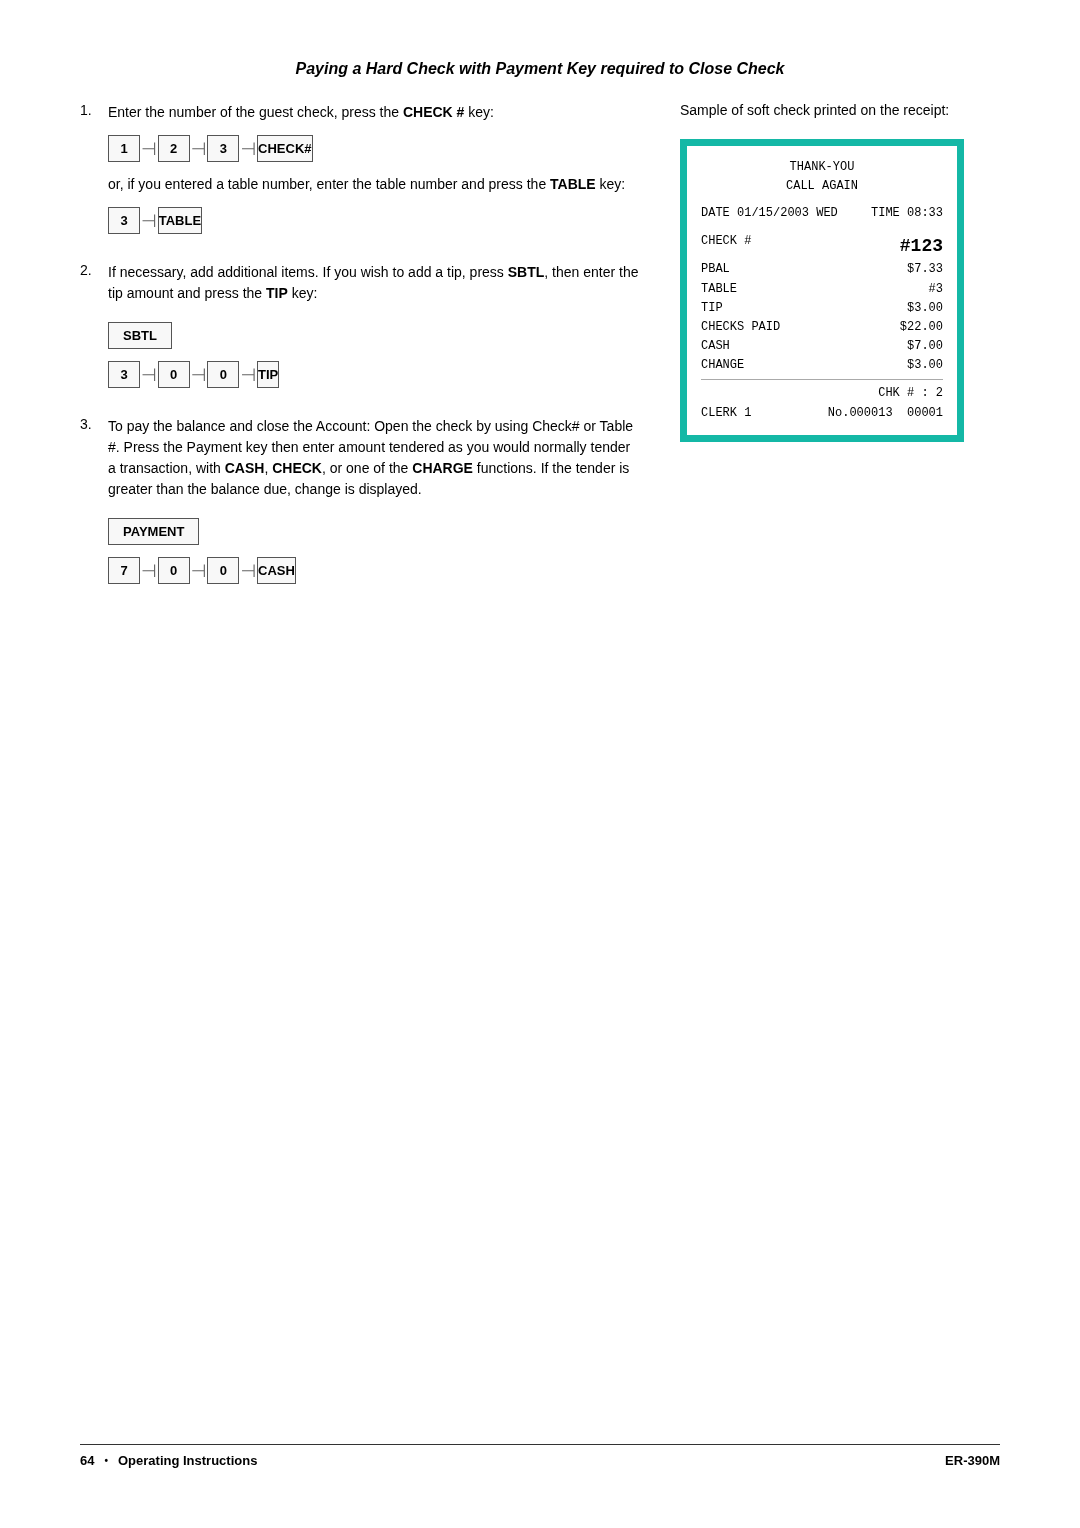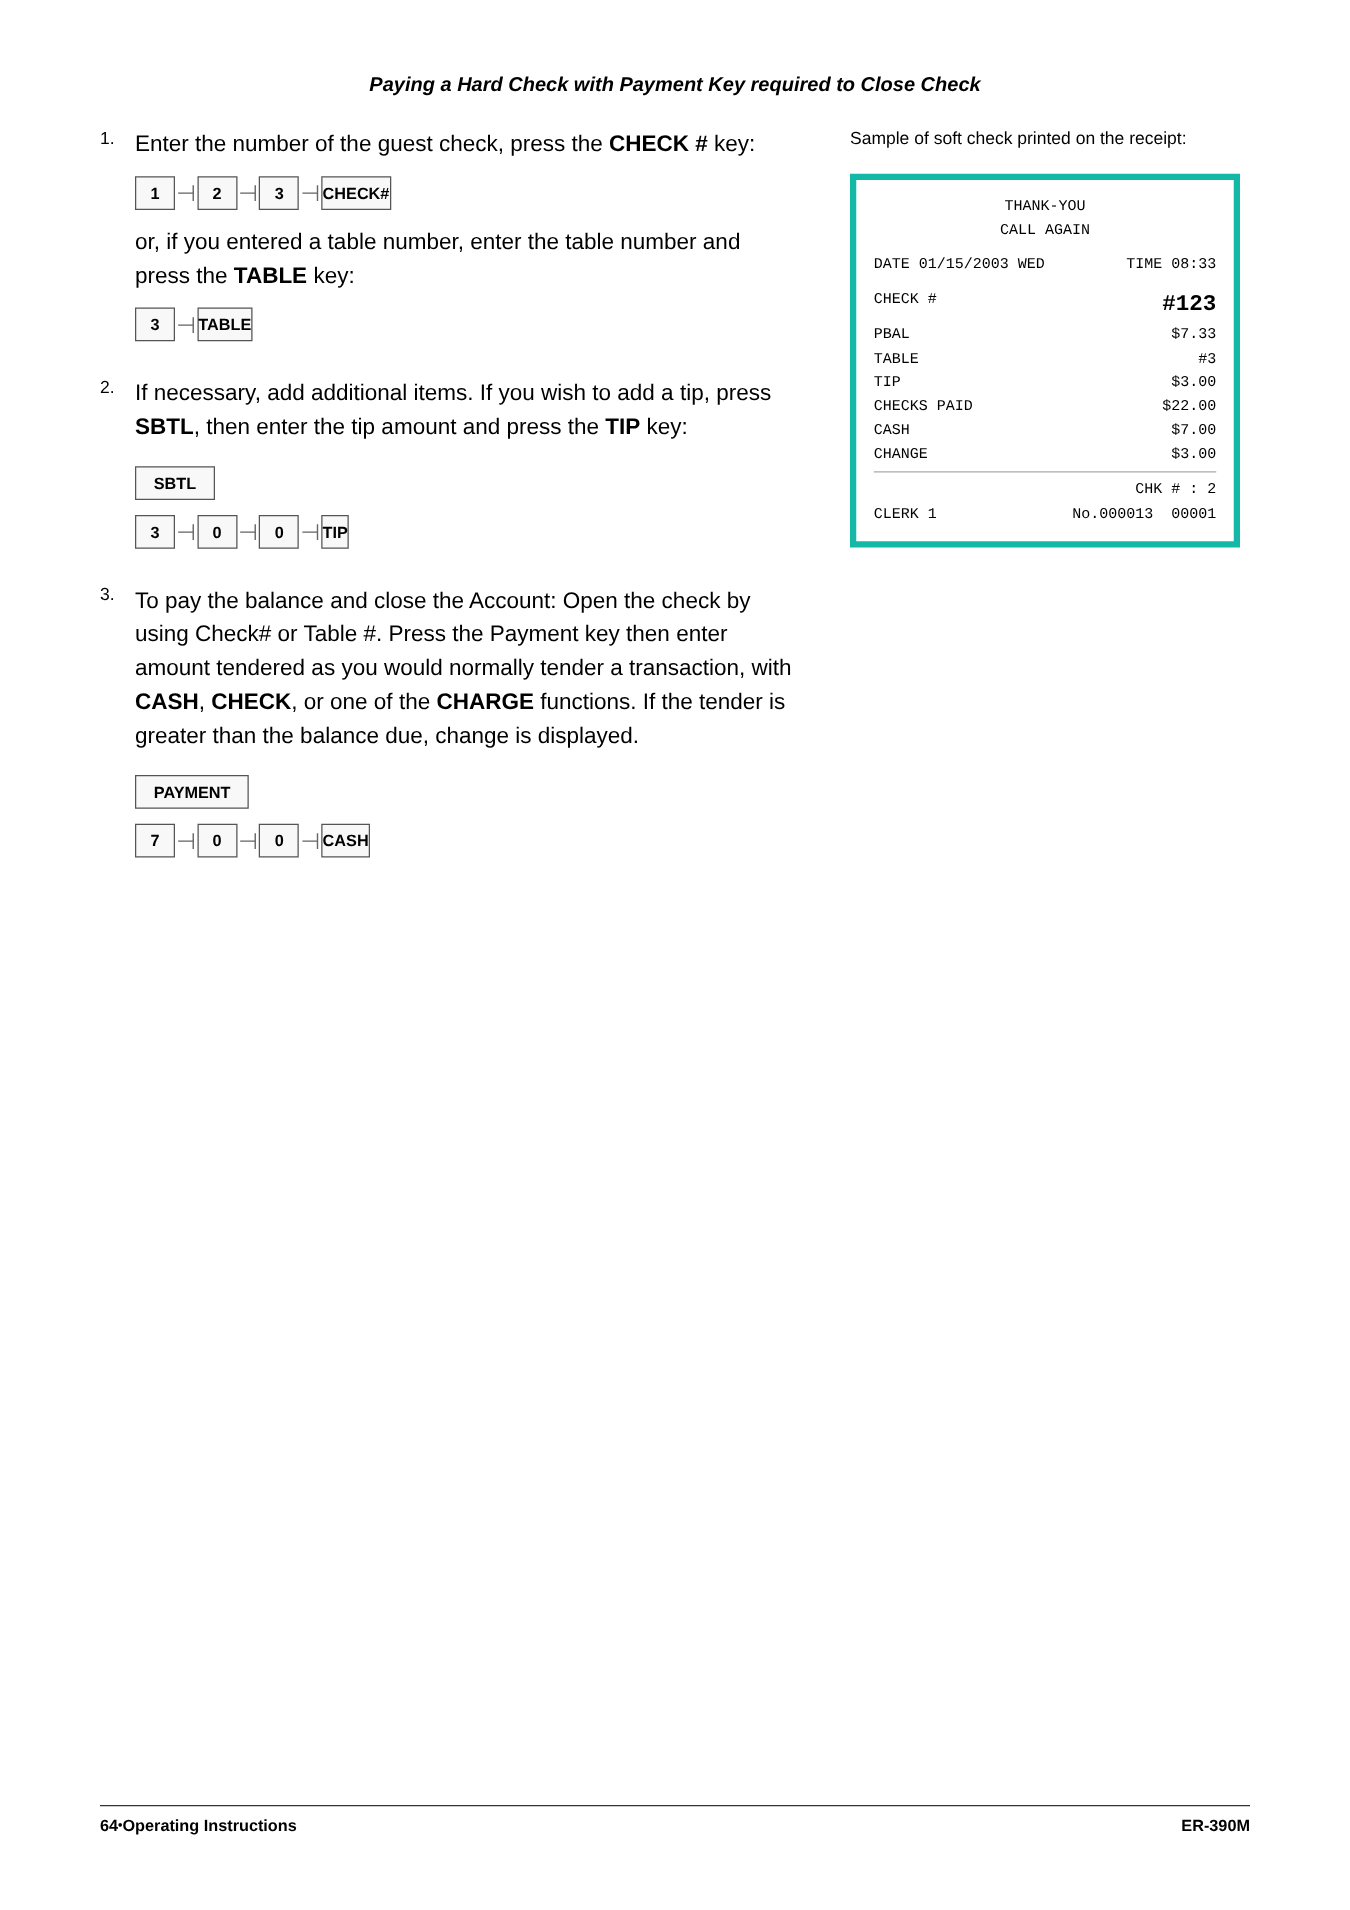--- a/index.html
+++ b/index.html
@@ -45,21 +45,21 @@
     .step-header {
       display: flex;
       gap: 8px;
       margin-bottom: 10px;
     }
     .step-num {
       font-size: 14px;
       min-width: 20px;
     }
     .step-text {
-      font-size: 18px;
+      font-size: 14px;
       line-height: 1.5;
     }
     .step-text b {
       font-weight: bold;
     }
     .key-sequence {
       display: flex;
       align-items: center;
       margin: 12px 0 12px 28px;
       gap: 0;
@@ -95,27 +95,27 @@
       font-weight: bold;
       display: inline-block;
       margin: 8px 0 8px 28px;
     }
     
     .receipt-caption {
       font-size: 14px;
       margin-bottom: 21px;
     }
     .receipt-box {
-      border: 5px solid #14b8a6;
+      border: 7px solid #14b8a6;
       padding: 12px 14px;
       font-family: 'Courier New', Courier, monospace;
       font-size: 12px;
       line-height: 1.6;
       background: #fff;
-      width: 312px;
+      width: 284px;
     }
     .receipt-center {
       text-align: center;
     }
     .receipt-row {
       display: flex;
       justify-content: space-between;
     }
     .receipt-check-num {
       font-size: 18px;
@@ -131,21 +131,21 @@
       margin-top: auto;
       padding-top: 8px;
       display: flex;
       justify-content: space-between;
       font-size: 13px;
       font-weight: bold;
     }
     .footer-left {
       display: flex;
       align-items: center;
-      gap: 0;
+      gap: 10px;
     }
     .bullet { font-size: 10px; }
   </style>
 </head>
 <body>
 
 <div class="page">
 
   <h1 class="main-title">Paying a Hard Check with Payment Key required to Close Check</h1>
 

